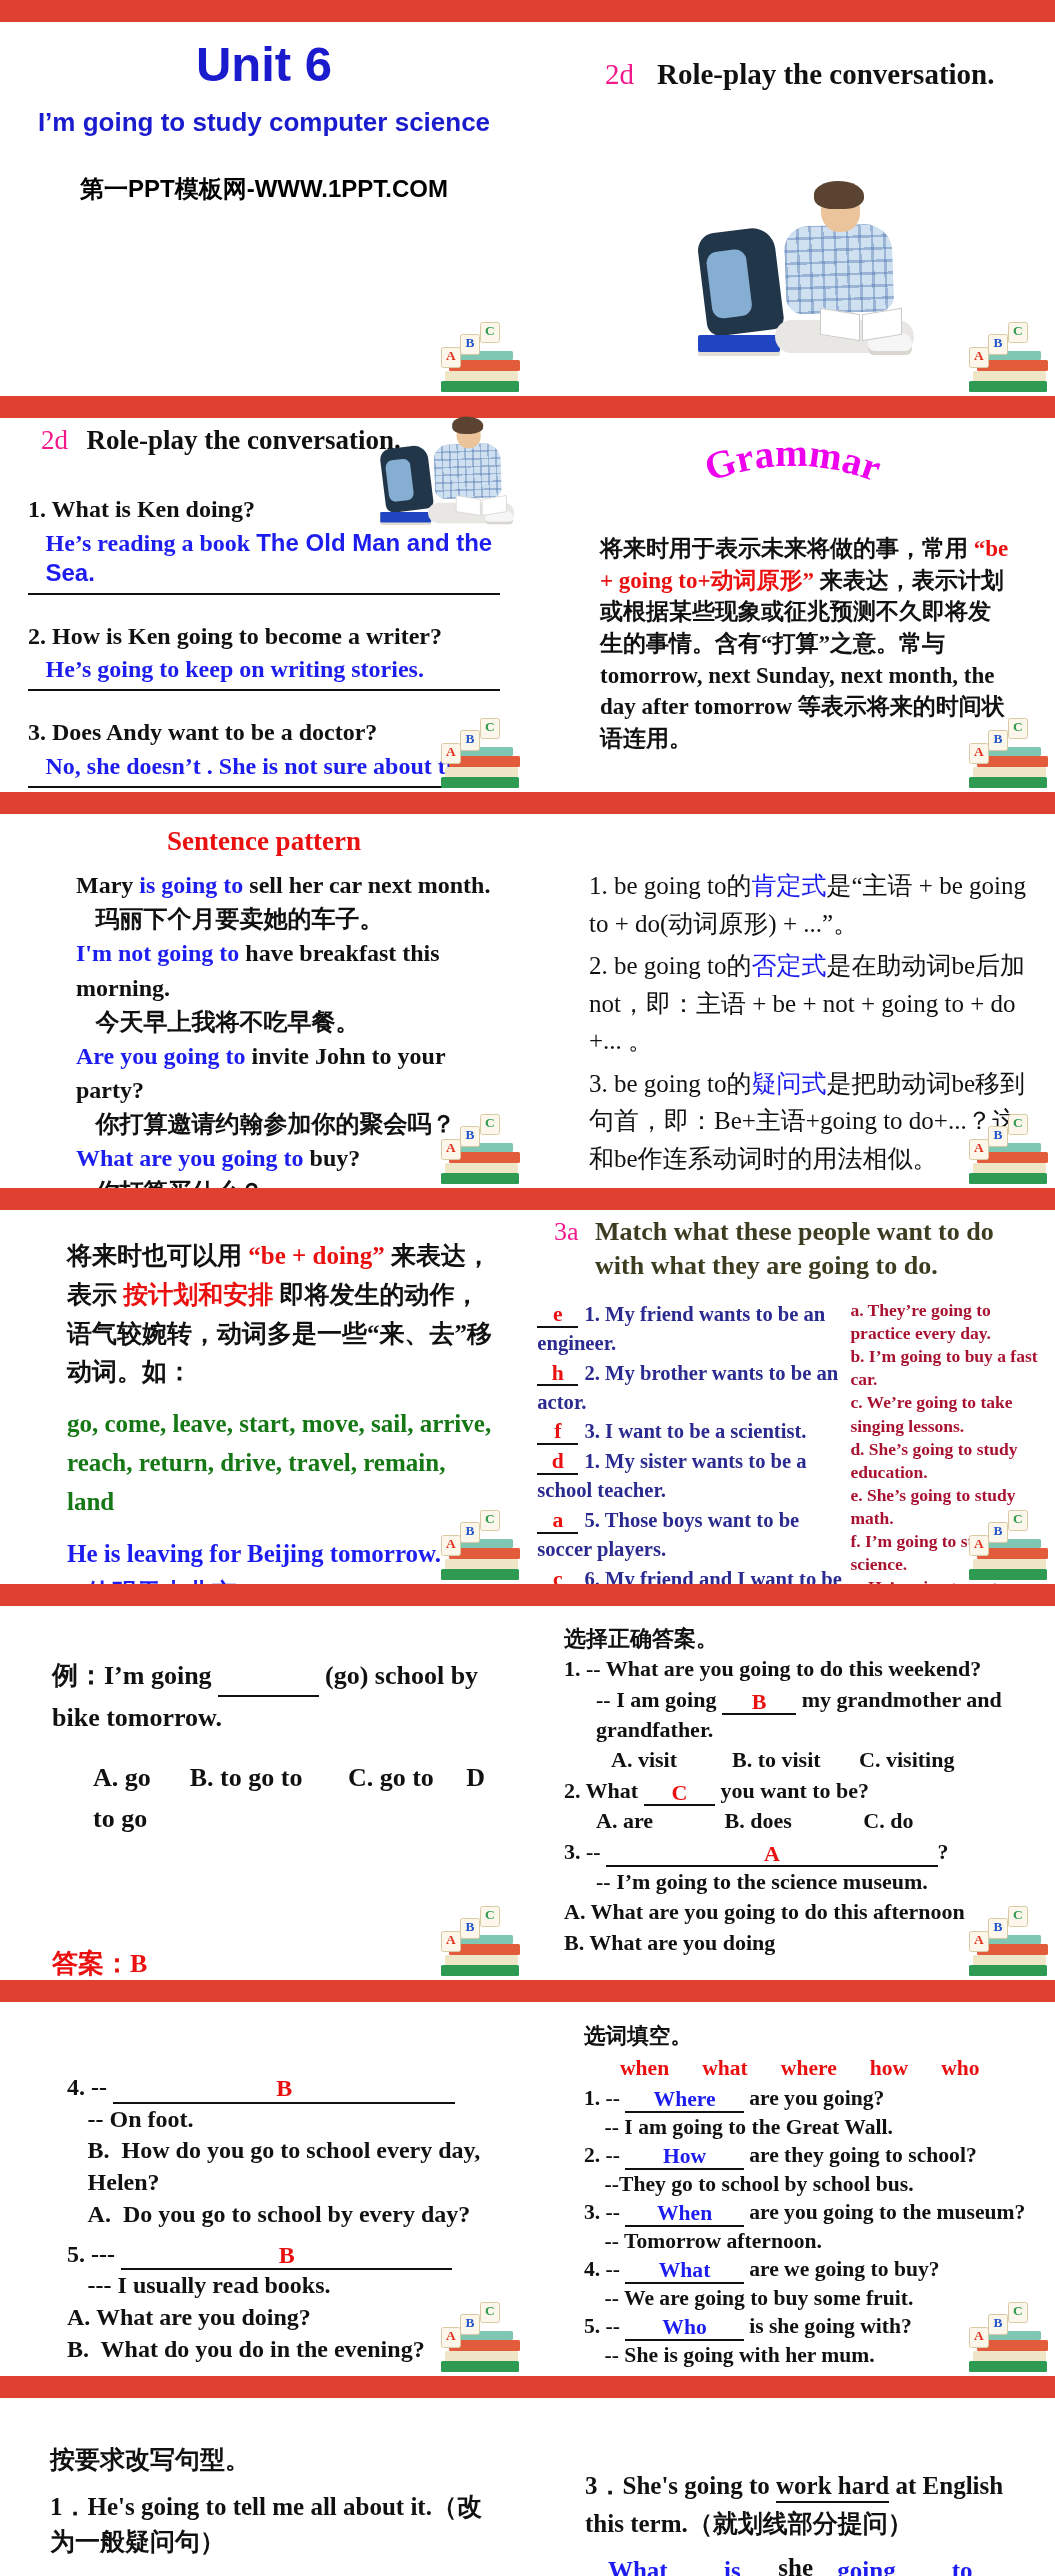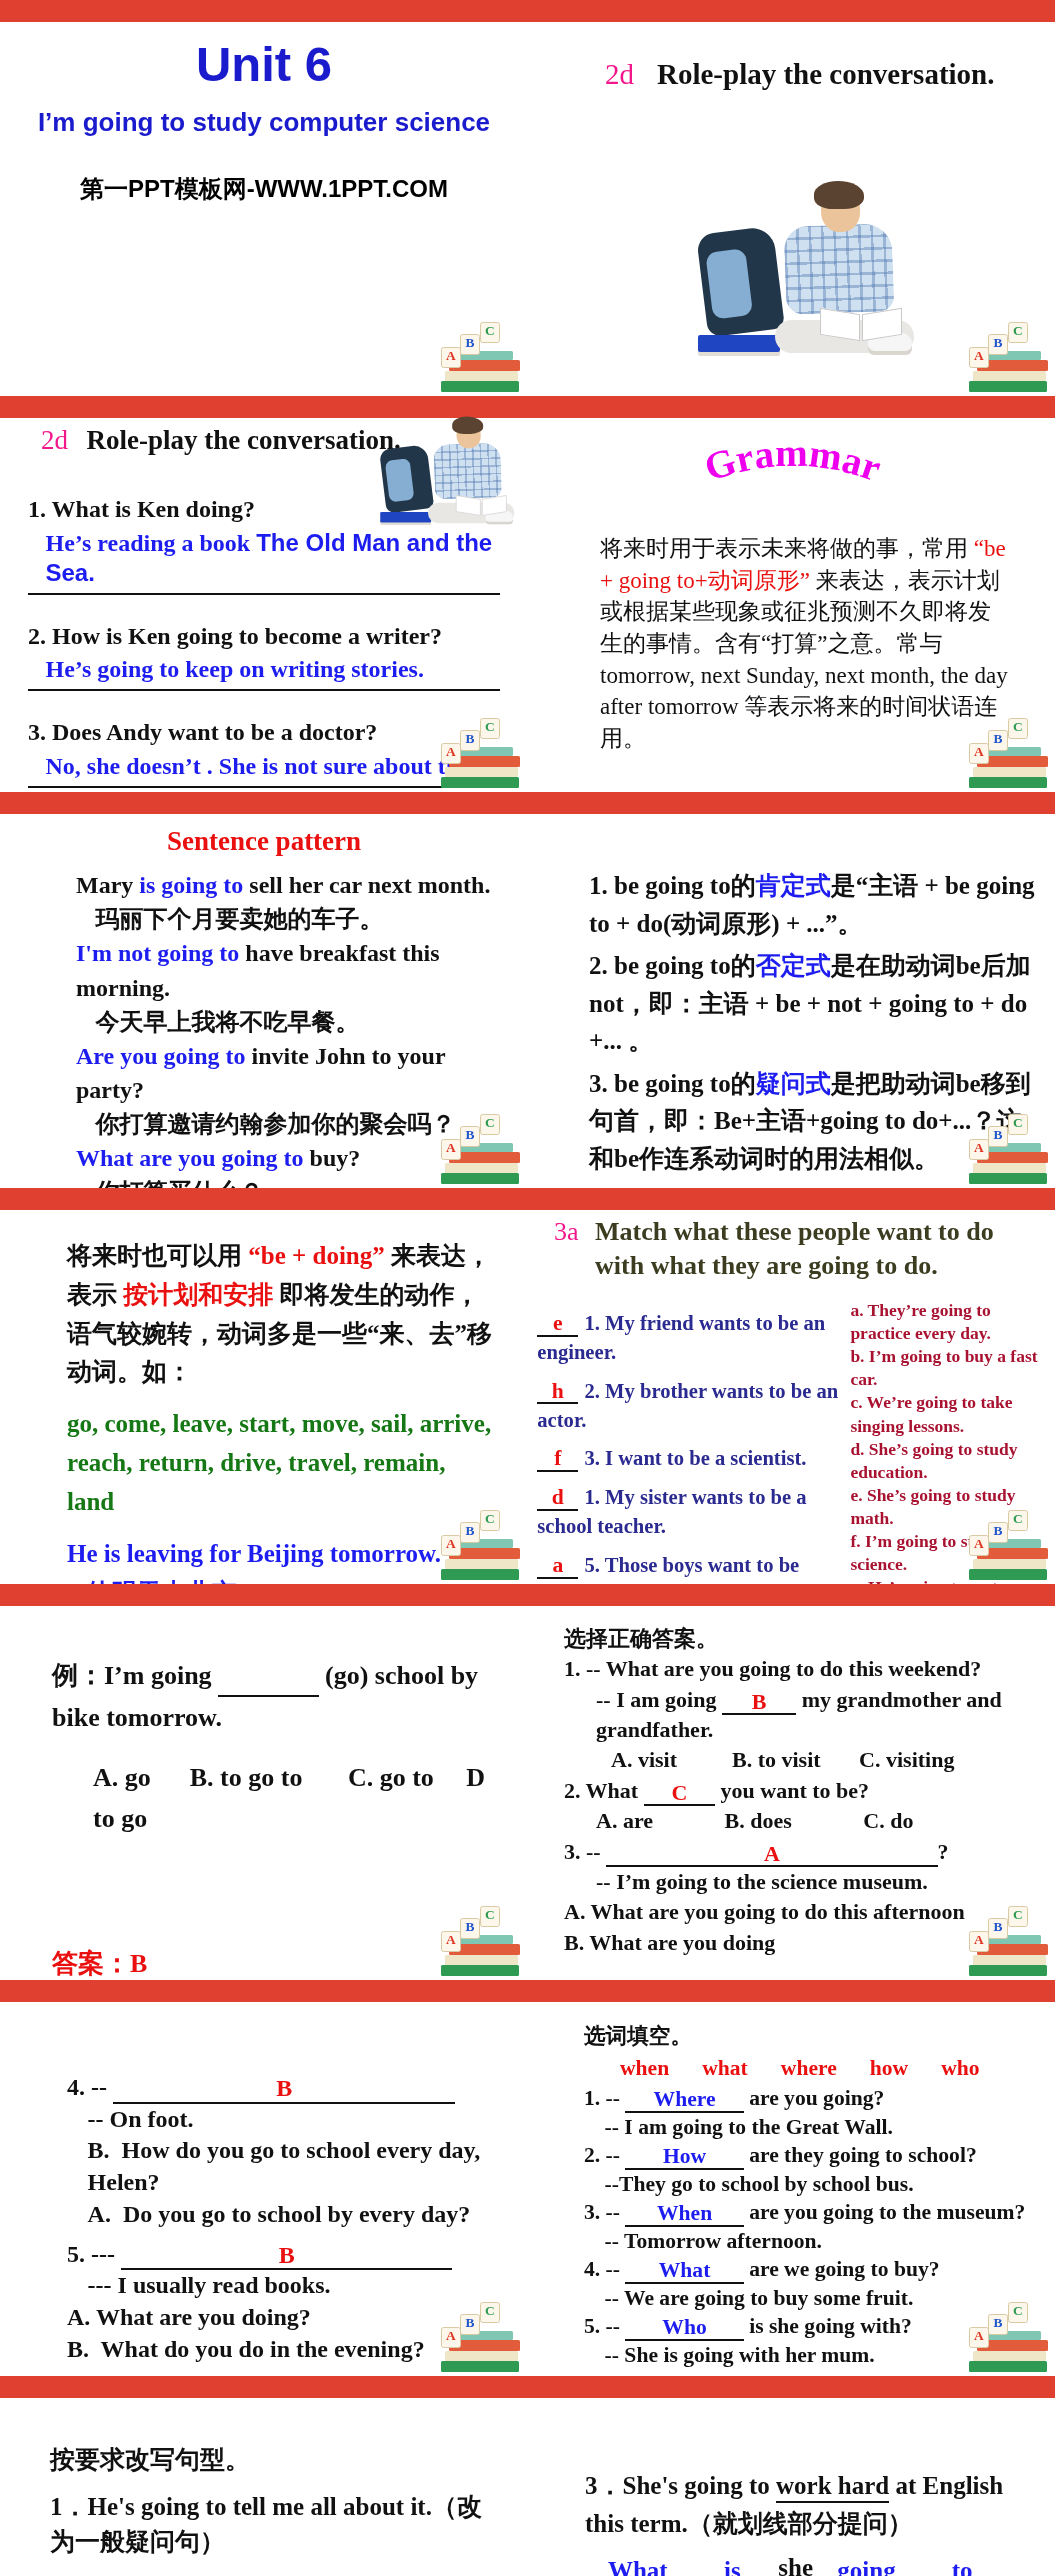--- a/index.html
+++ b/index.html
@@ -57,35 +57,35 @@
   .s2-head{padding:58px 31px 0 77px;font-size:29px;display:flex;gap:23px;align-items:baseline}
   .headline{font-weight:bold}
   .badge{font-weight:normal}
 
   .s3-head{padding:29px 31px 0 41px;font-size:27px;display:flex;gap:18.5px;align-items:baseline}
   .s3-qa{padding:12.4px 20.6px 0 28px;font-size:24px;font-weight:bold}
   .s3-qa .q{margin-top:26px;line-height:1.3;position:relative;z-index:5}
   .s3-qa .a{color:#1D1DF0;border-bottom:2.1px solid #111;padding:2.1px 0 5.2px 17.5px;margin-right:7.2px;line-height:1.25}
 
   .s4-arc{display:block;margin:20.6px auto 0;}
-  .s4-body{padding:8.2px 43px 0 72px;font-size:23px;font-weight:normal;line-height:1.38}
+  .s4-body{padding:8.2px 43px 0 72px;font-size:23px;font-weight:bold;line-height:1.38}
 
   .s5-title{margin-top:34px;text-align:center;font-size:27px;font-weight:bold;color:#EA1010}
   .s5-body{padding:11.3px 29px 0 76px;font-size:24px;font-weight:bold;line-height:1.42}
 
-  .s6-body{padding:75px 20px 0 61px;font-size:25px;font-weight:bold;line-height:1.5}
+  .s6-body{padding:75px 20px 0 61px;font-size:25px;font-weight:normal;line-height:1.5}
   .s6-body div{margin-bottom:5.2px}
 
   .s7-body{padding:49px 34px 0 67px;font-size:25px;font-weight:bold;line-height:1.55}
   .s7-body .blk{margin-top:13.4px}
 
   .s8-head{padding:27px 20.6px 0 26px;font-size:26px;display:flex;gap:16.5px;align-items:flex-start;line-height:1.3}
   .s8-cols{display:flex;padding:16.5px 7.2px 0 9.3px}
   .s8-left{flex:0 0 309px;font-size:20.6px;font-weight:bold;color:#2A2A90;line-height:1.4}
-  .s8-left .row{margin-top:10px}
+  .s8-left .row{margin-top:1px}
   .s8-ans{display:inline-block;min-width:41px;border-bottom:2.1px solid #111;color:#EA1010;text-align:center;font-size:21.6px;margin-right:6.2px;line-height:1.05}
   .s8-right{flex:1;font-size:17.5px;font-weight:bold;color:#A81230;line-height:1.32;padding-left:4.1px}
 
   .s9-body{padding:71px 41px 0 52px;font-size:26px;font-weight:bold;line-height:1.6}
   .s9-opts{margin:18.5px 0 0 41px}
   .s9-ans{margin:103px 0 0 0;color:#EA1010}
 
   .s10-body{padding:40px 29px 0 36px;font-size:22px;font-weight:bold;line-height:1.38}
   .s10-body .ind{padding-left:32px}
   .s10-body .ind2{padding-left:47px}

